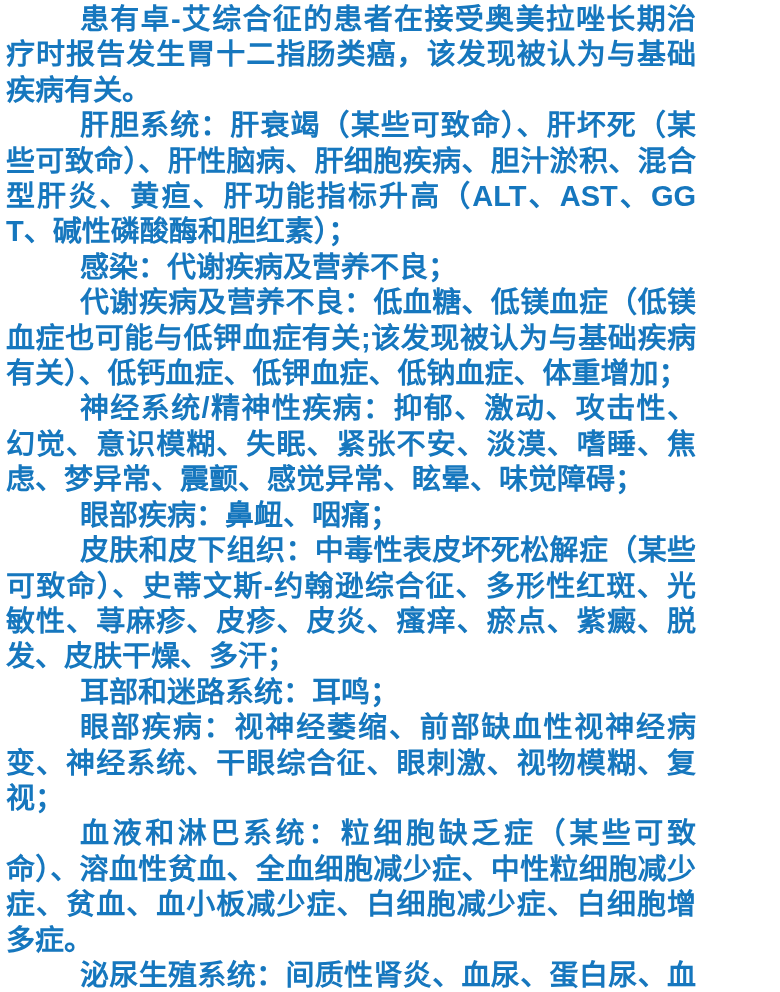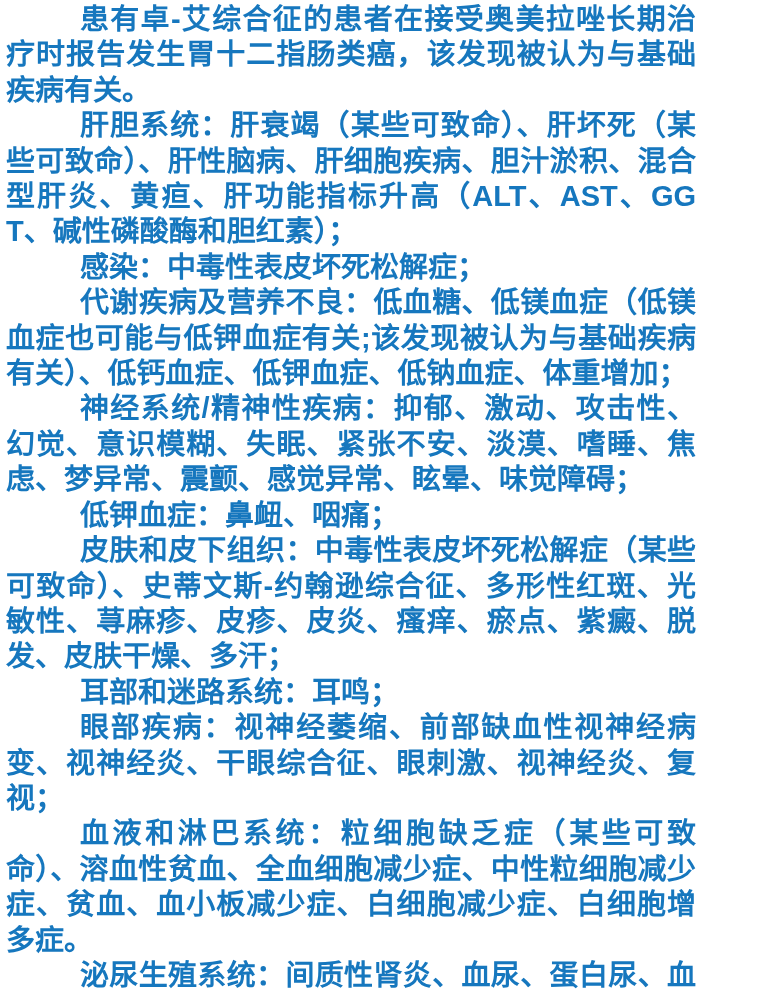--- a/index.html
+++ b/index.html
@@ -31,22 +31,22 @@
     text-indent: 2.55em;
     word-break: break-all;
   }
 </style>
 </head>
 <body>
 
 <main class="document">
   <p>患有卓-艾综合征的患者在接受奥美拉唑长期治疗时报告发生胃十二指肠类癌，该发现被认为与基础疾病有关。</p>
   <p>肝胆系统：肝衰竭（某些可致命）、肝坏死（某些可致命）、肝性脑病、肝细胞疾病、胆汁淤积、混合型肝炎、黄疸、肝功能指标升高（ALT、AST、GGT、碱性磷酸酶和胆红素）；</p>
-  <p>感染：中毒性表皮坏死松解症；</p>
+  <p>感染：代谢疾病及营养不良；</p>
   <p>代谢疾病及营养不良：低血糖、低镁血症（低镁血症也可能与低钾血症有关;该发现被认为与基础疾病有关）、低钙血症、低钾血症、低钠血症、体重增加；</p>
   <p>神经系统/精神性疾病：抑郁、激动、攻击性、幻觉、意识模糊、失眠、紧张不安、淡漠、嗜睡、焦虑、梦异常、震颤、感觉异常、眩晕、味觉障碍；</p>
-  <p>低钾血症：鼻衄、咽痛；</p>
+  <p>眼部疾病：鼻衄、咽痛；</p>
   <p>皮肤和皮下组织：中毒性表皮坏死松解症（某些可致命）、史蒂文斯-约翰逊综合征、多形性红斑、光敏性、荨麻疹、皮疹、皮炎、瘙痒、瘀点、紫癜、脱发、皮肤干燥、多汗；</p>
   <p>耳部和迷路系统：耳鸣；</p>
-  <p>眼部疾病：视神经萎缩、前部缺血性视神经病变、视神经炎、干眼综合征、眼刺激、视神经炎、复视；</p>
+  <p>眼部疾病：视神经萎缩、前部缺血性视神经病变、神经系统、干眼综合征、眼刺激、视物模糊、复视；</p>
   <p>血液和淋巴系统：粒细胞缺乏症（某些可致命）、溶血性贫血、全血细胞减少症、中性粒细胞减少症、贫血、血小板减少症、白细胞减少症、白细胞增多症。</p>
   <p>泌尿生殖系统：间质性肾炎、血尿、蛋白尿、血肌酐升高、镜下脓尿、尿路感染、糖尿、尿频、睾丸疼痛；</p>
 </main>
 
 </body></html>

